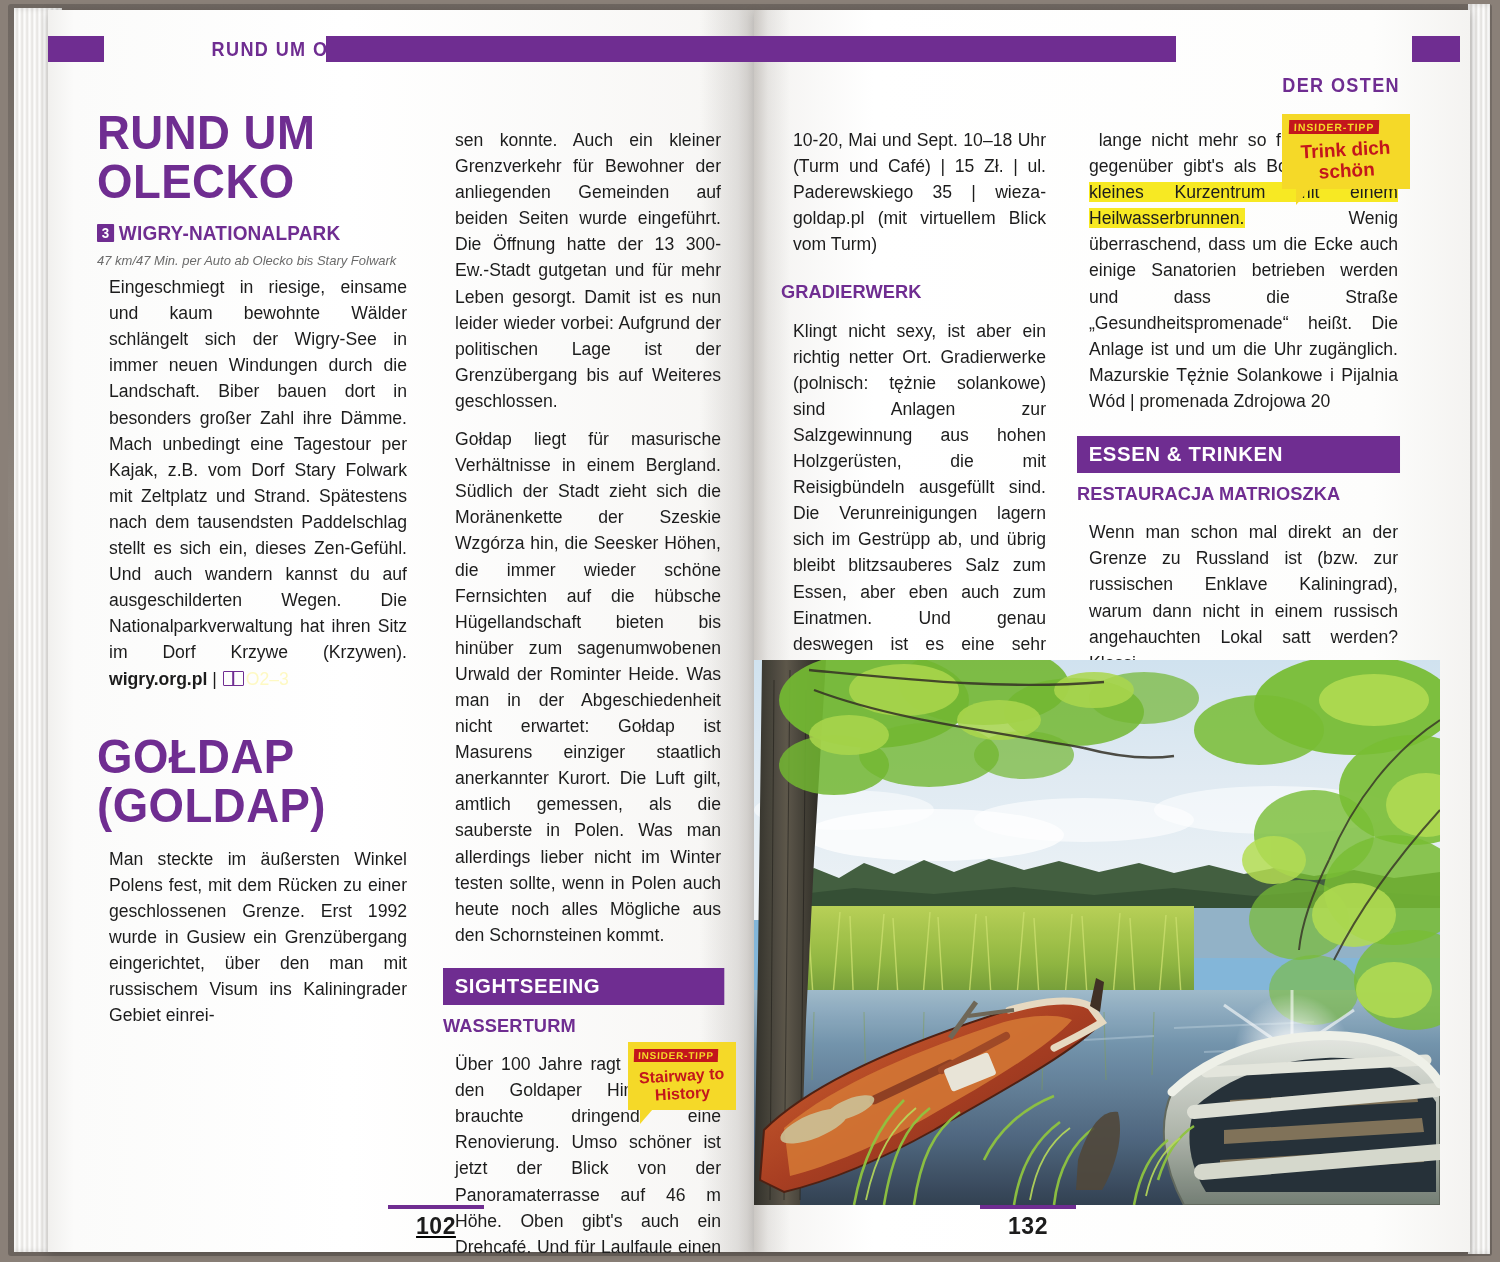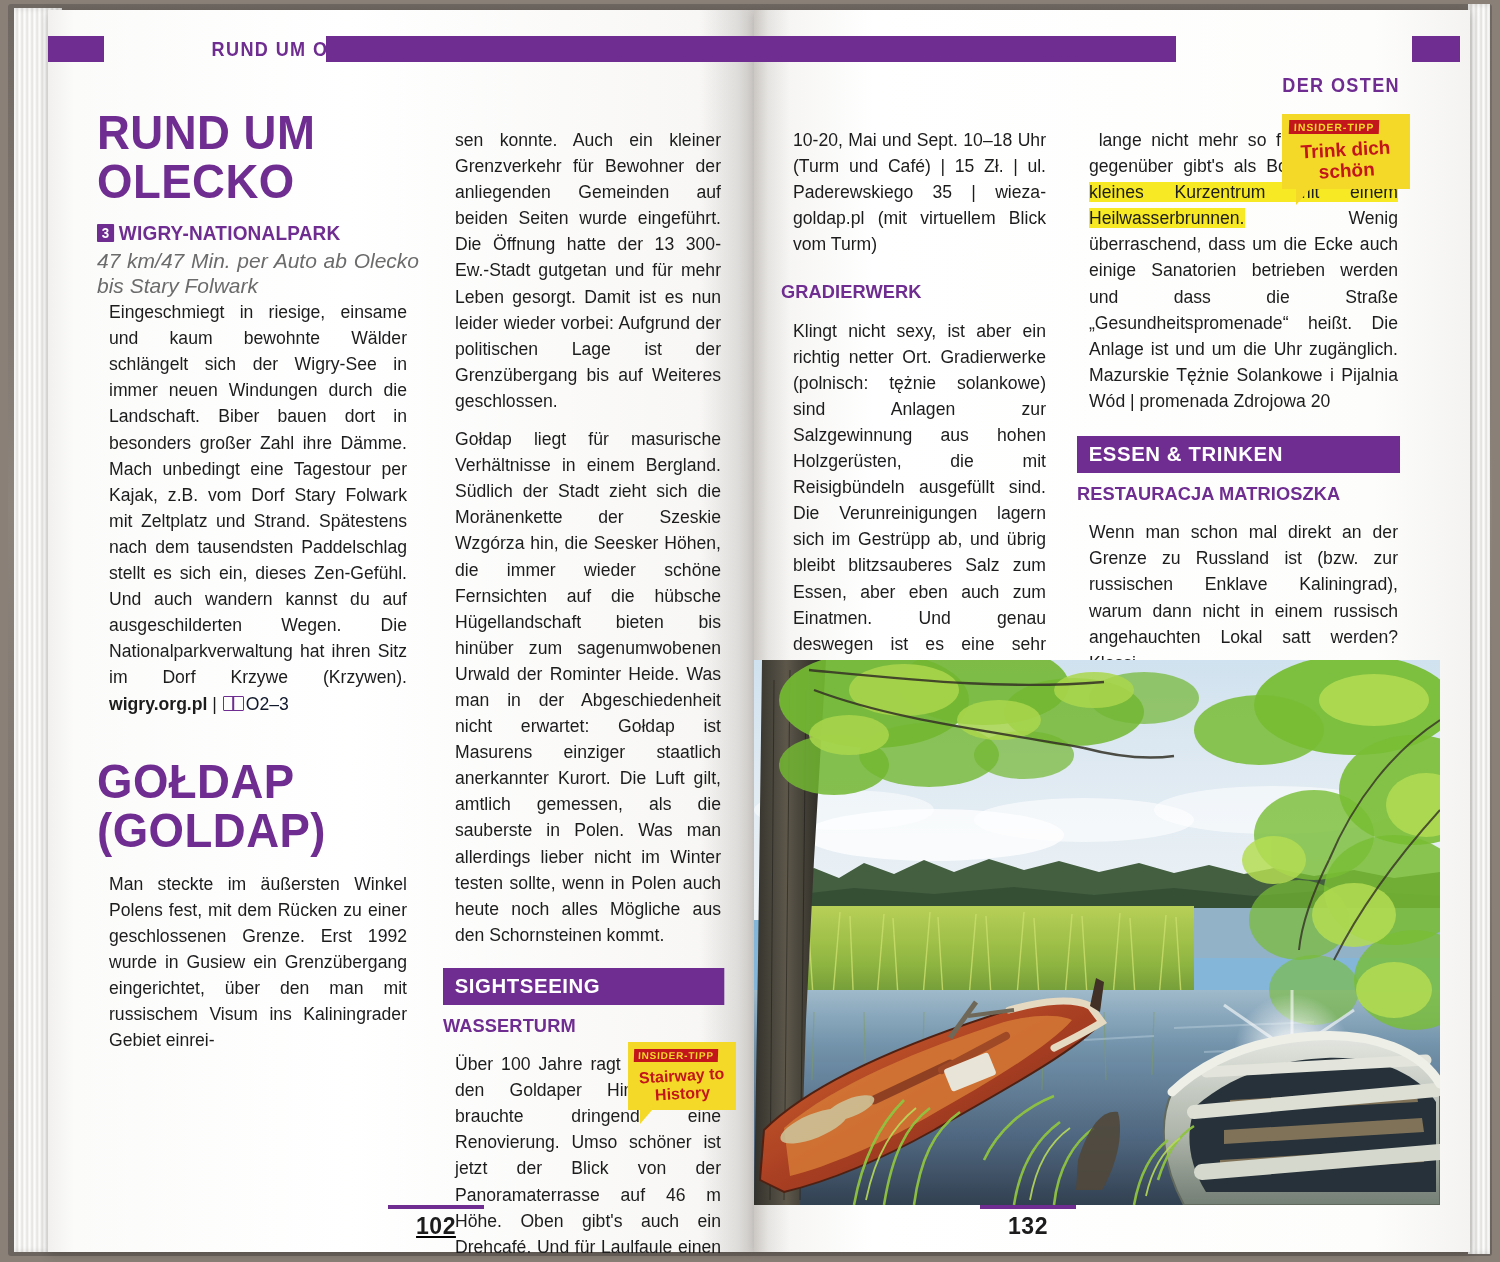--- a/index.html
+++ b/index.html
@@ -66,24 +66,24 @@
   h2.sub{
     color:#6f2d91;font-size:20px;font-weight:bold;margin:0 0 2px 0;
     letter-spacing:.2px;text-transform:uppercase;
     transform:scaleX(.95);transform-origin:left top;
   }
   .numbox{
     display:inline-block;background:#6f2d91;color:#fff;font-size:14px;font-weight:bold;
     width:18px;height:18px;line-height:18px;text-align:center;vertical-align:2px;margin-right:5px;
     border-radius:1px;
   }
-  .ital-grey{color:#6b6b6b;font-style:italic;font-size:21px;line-height:25px;}
+  .ital-grey{color:#6b6b6b;font-style:italic;font-size:13px;line-height:25px;}
   .italic{}
   .bold{font-weight:bold;}
-  .purple{color:#0f172a;}
+  .purple{color:#fef9c3;}
 
   .secbar{
     background:#6f2d91;color:#fff;font-weight:bold;font-size:21px;letter-spacing:.6px;
     padding:5px 10px 6px 12px;text-transform:uppercase;margin:0 0 8px 0;
     transform:scaleX(.97);transform-origin:left top;
   }
   .poi{
     color:#6f2d91;font-weight:bold;font-size:19px;letter-spacing:.1px;margin:0 0 1px 0;
     text-transform:uppercase;transform:scaleX(.96);transform-origin:left top;
   }

